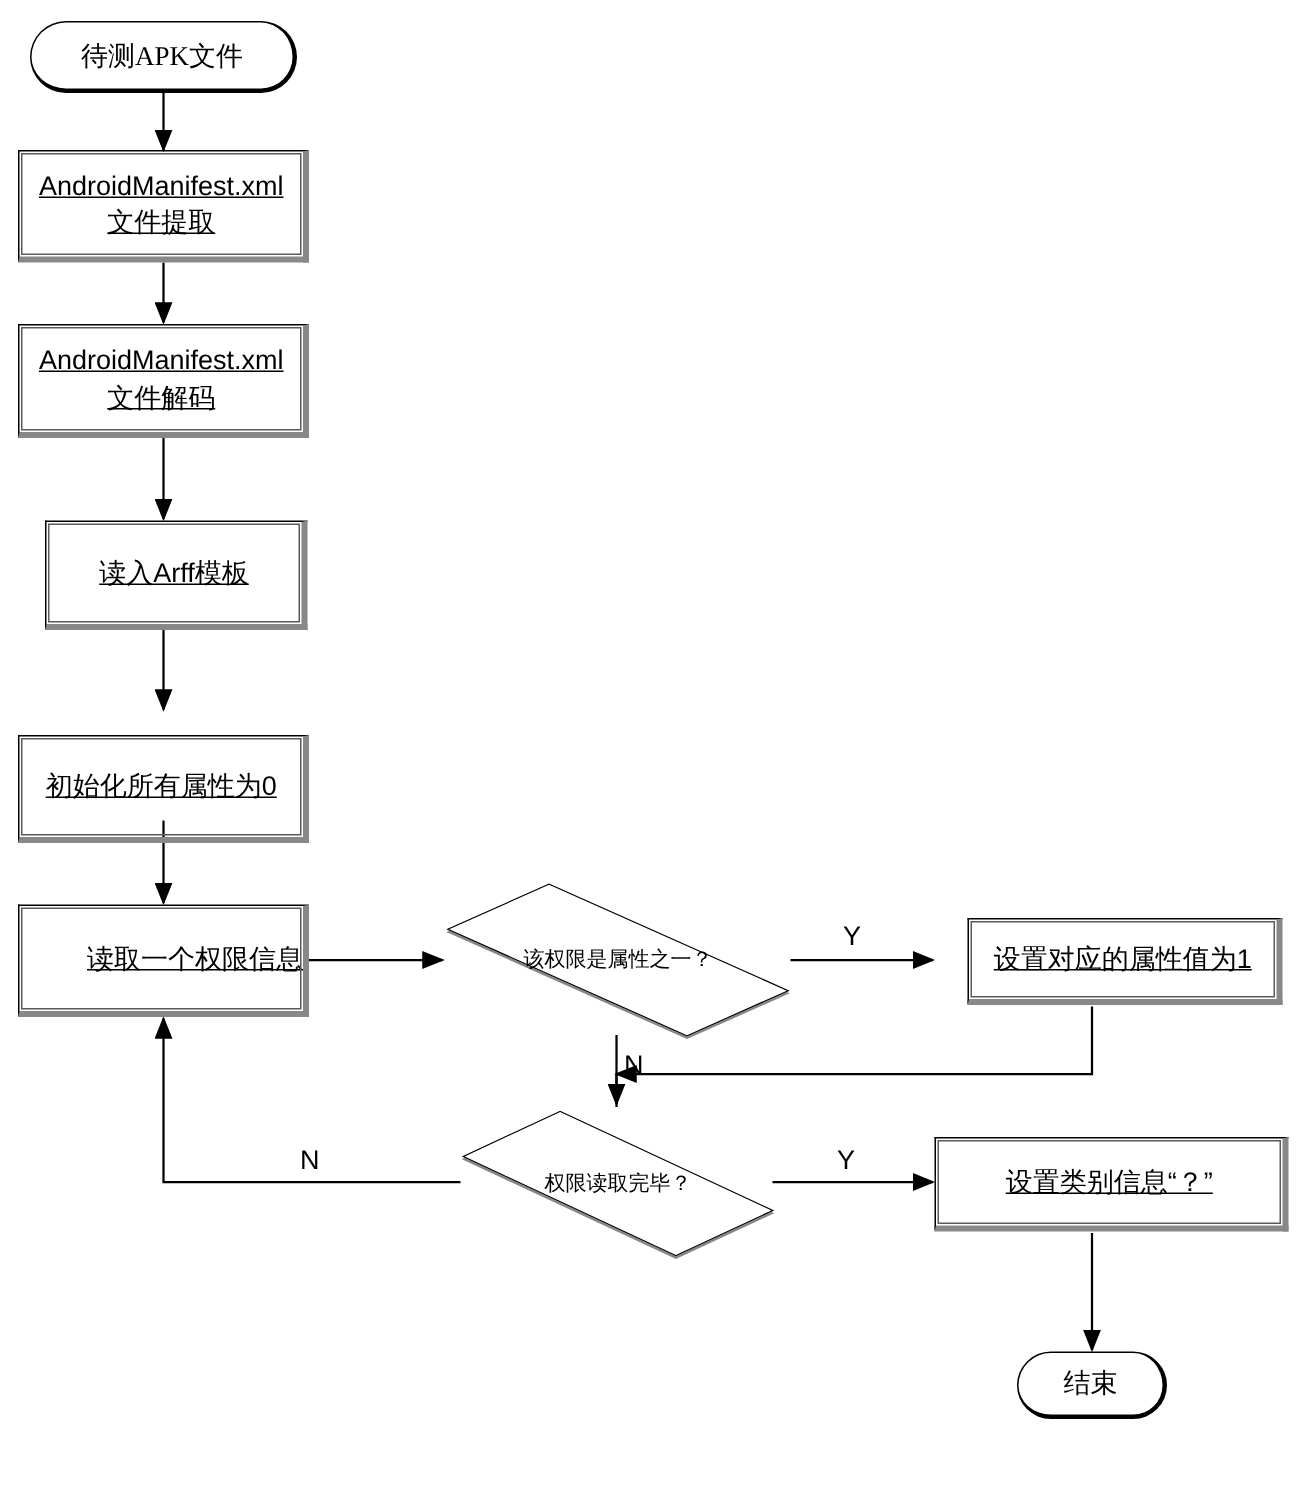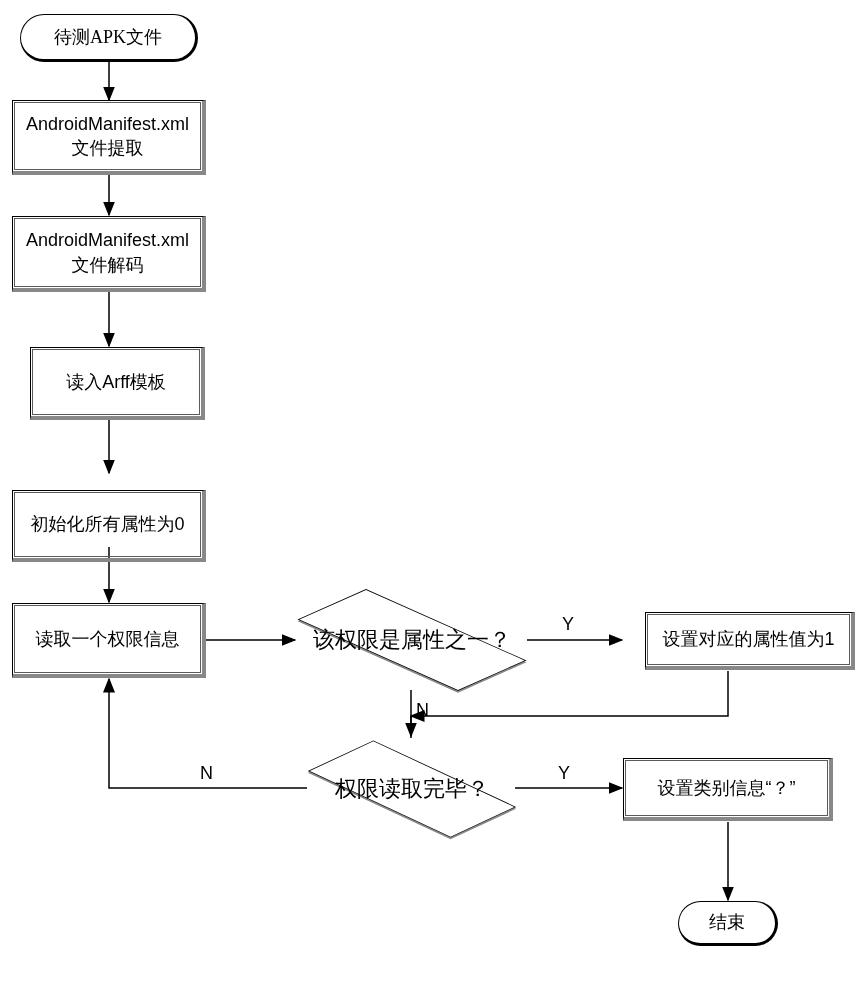--- a/index.html
+++ b/index.html
@@ -21,20 +21,21 @@
     text-align: center;
     font-size: 18px;
     line-height: 1.35;
   }
   
   .process {
     border-bottom: 4px solid #888;
     border-right: 4px solid #888;
     border-top: 1.5px solid #000;
     border-left: 1.5px solid #000;
+    text-decoration: underline;
   }
   .process::before {
     content: "";
     position: absolute;
     top: 1px; left: 1px; right: 1px; bottom: 1px;
     border: 1px solid #5a5a5a;
     pointer-events: none;
   }
   .terminator {
     border-radius: 24px;
@@ -51,21 +52,21 @@
   }
   .diamond-shape {
     position: absolute;
     border: 1.5px solid #000;
     box-sizing: border-box;
     background: #fff;
     box-shadow: 2px 2px 0 #888;
   }
   .diamond-text {
     position: absolute;
-    font-size: 22px;
+    font-size: 14px;
     text-align: center;
     pointer-events: none;
     white-space: nowrap;
   }
   .label {
     position: absolute;
     font-size: 18px;
   }
   svg.arrows {
     position: absolute;
@@ -123,39 +124,39 @@
 </div>
 
 <div class="box process" style="left:30px; top:347px; width:175px; height:73px;">
   <span>读入Arff模板</span>
 </div>
 
 <div class="box process" style="left:12px; top:490px; width:194px; height:72px;">
   <span>初始化所有属性为0</span>
 </div>
 
-<div class="box process" style="left:12px; top:603px; width:194px; height:75px;">
+<div class="box process" style="left:12px; top:603px; width:194px; height:75px;justify-content:flex-end;">
   <span>读取一个权限信息</span>
 </div>
 
 <div class="diamond-wrap" style="left:296px; top:590px; width:232px; height:100px;">
   <div class="diamond-shape" style="width:164px; height:70px; transform:rotate(45deg) skew(-21deg,-21deg);"></div>
   <div class="diamond-text">该权限是属性之一？</div>
 </div>
 
 <div class="box process" style="left:645px; top:612px; width:210px; height:58px;">
   <span>设置对应的属性值为1</span>
 </div>
 
 <div class="diamond-wrap" style="left:308px; top:740px; width:208px; height:97px;">
   <div class="diamond-shape" style="width:148px; height:68px; transform:rotate(45deg) skew(-20deg,-20deg);"></div>
   <div class="diamond-text">权限读取完毕？</div>
 </div>
 
-<div class="box process" style="left:623px; top:758px; width:210px; height:63px;">
+<div class="box process" style="left:623px; top:758px; width:236px; height:63px;">
   <span>设置类别信息“？”</span>
 </div>
 
 <div class="box terminator" style="left:678px; top:901px; width:100px; height:45px;">
   <span>结束</span>
 </div>
 
 <div class="label" style="left:562px; top:614px;">
   <span>Y</span>
 </div>

